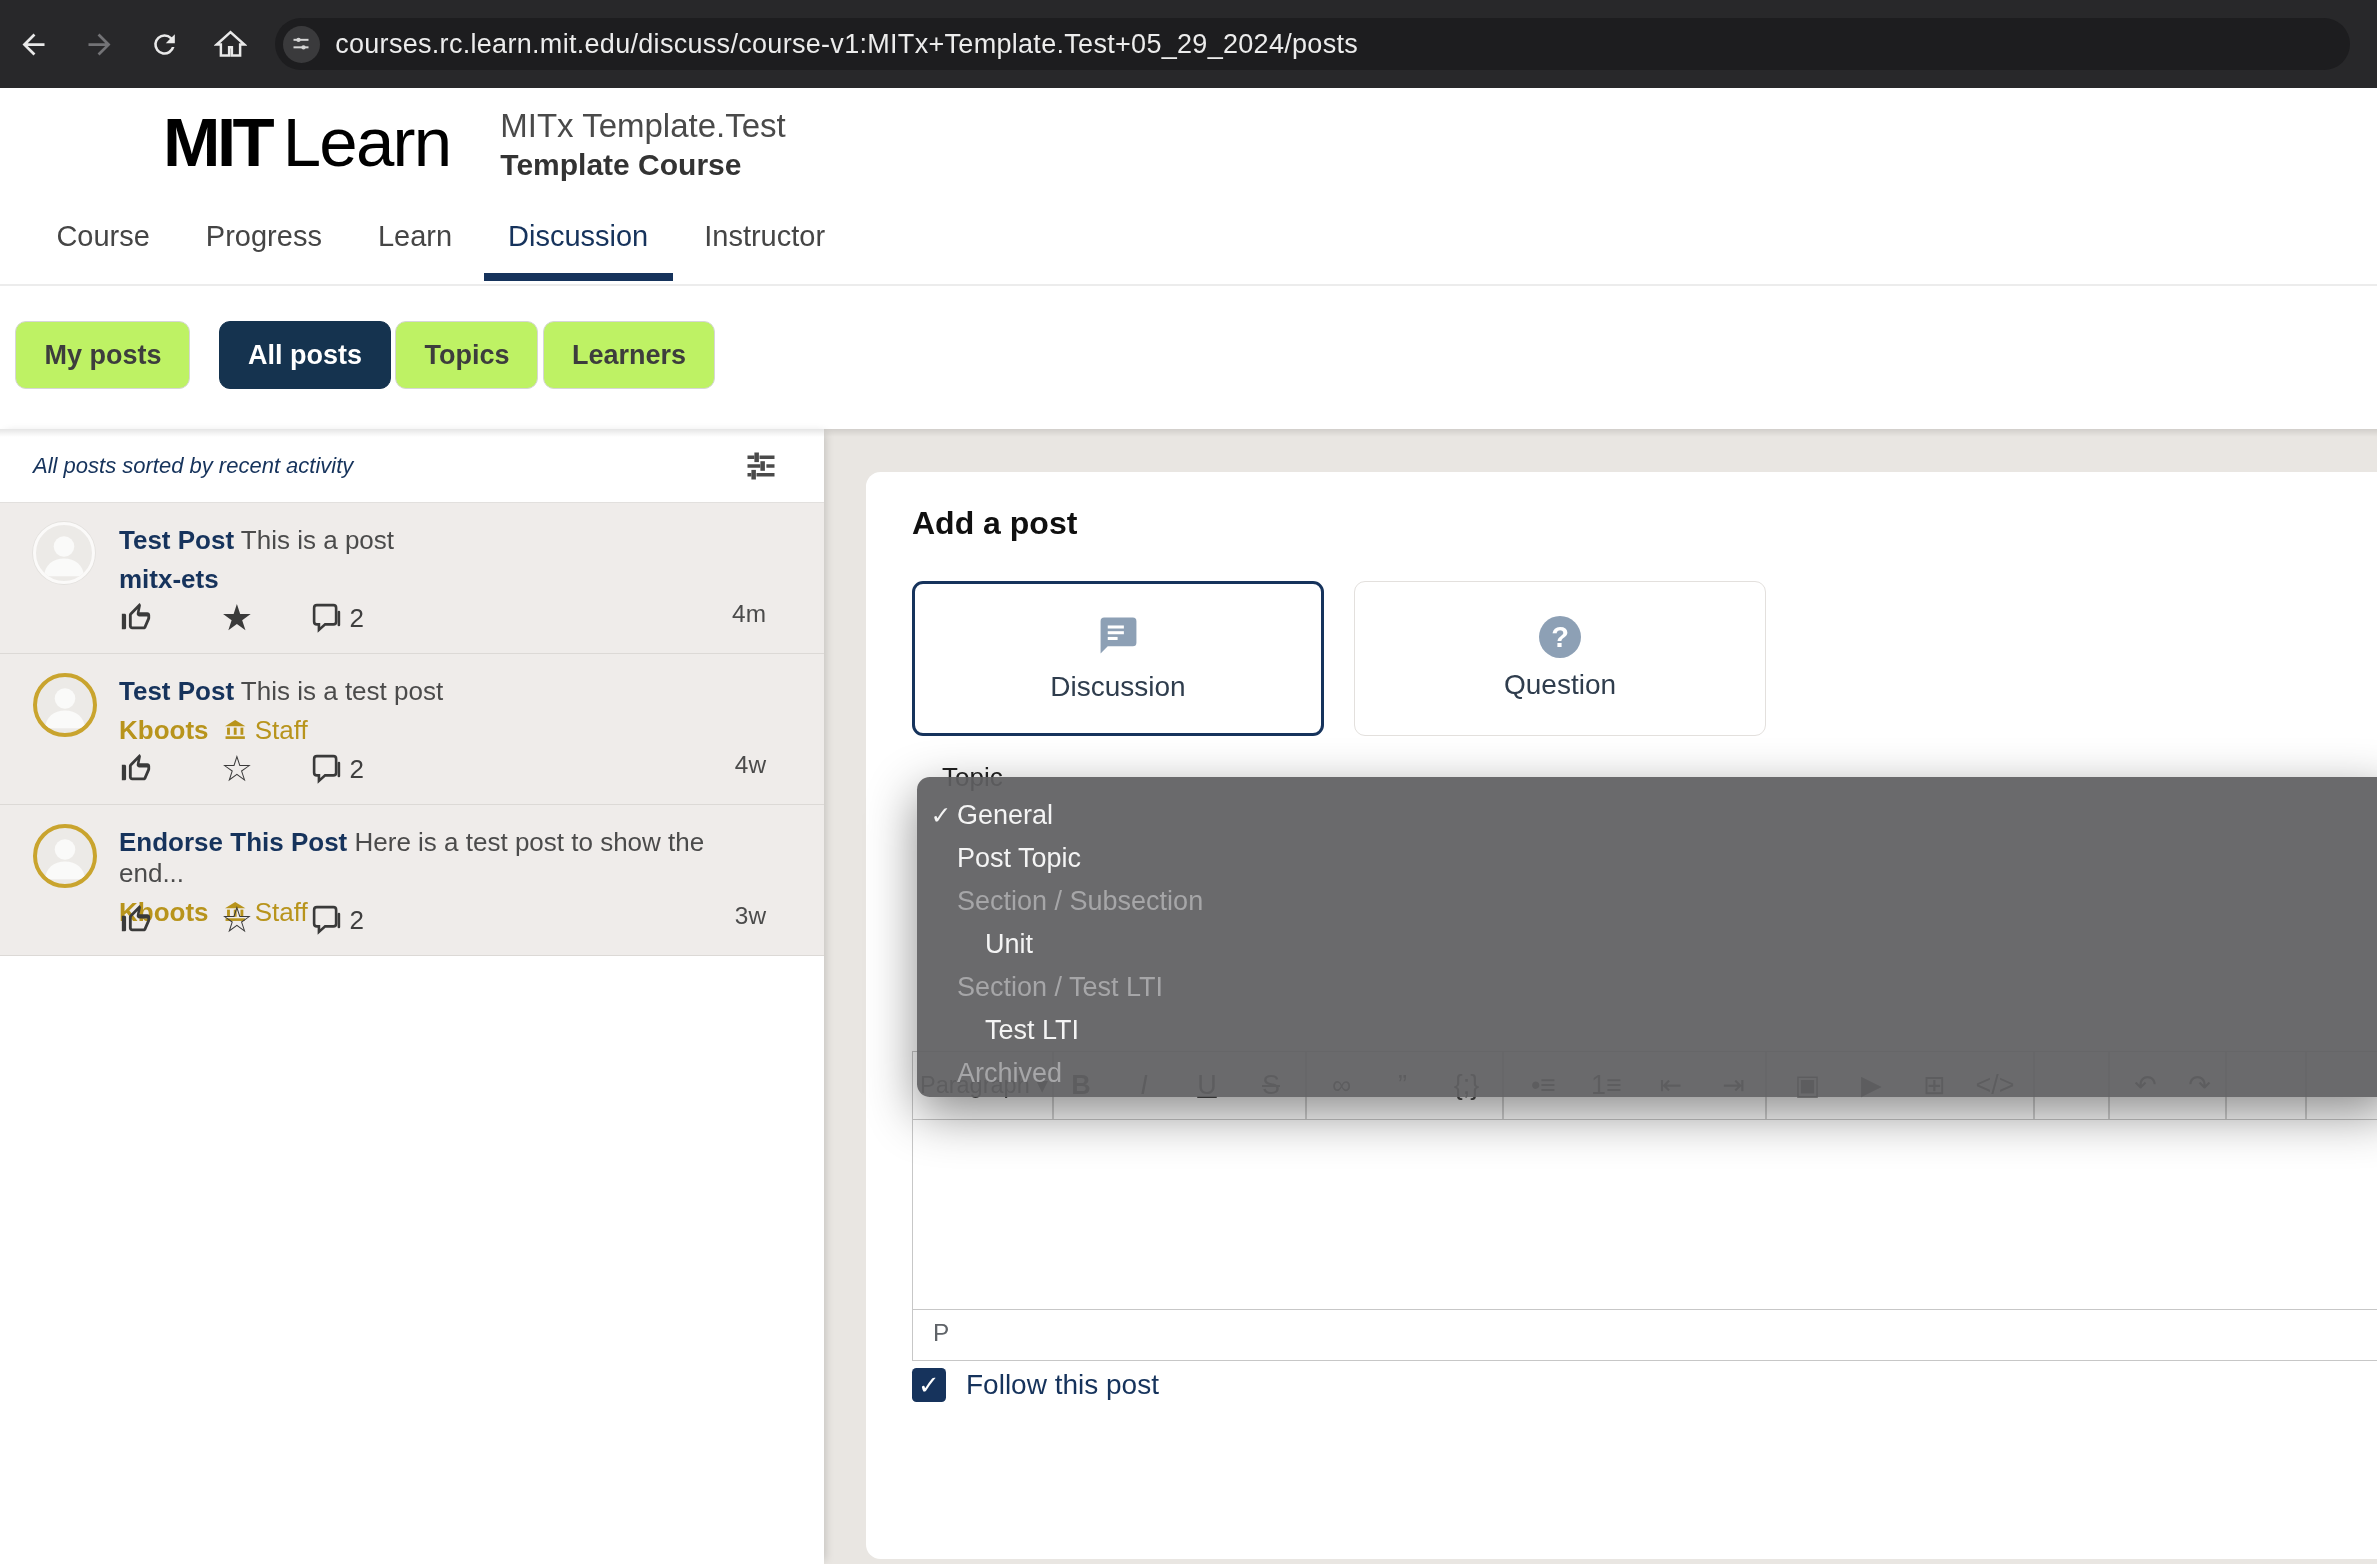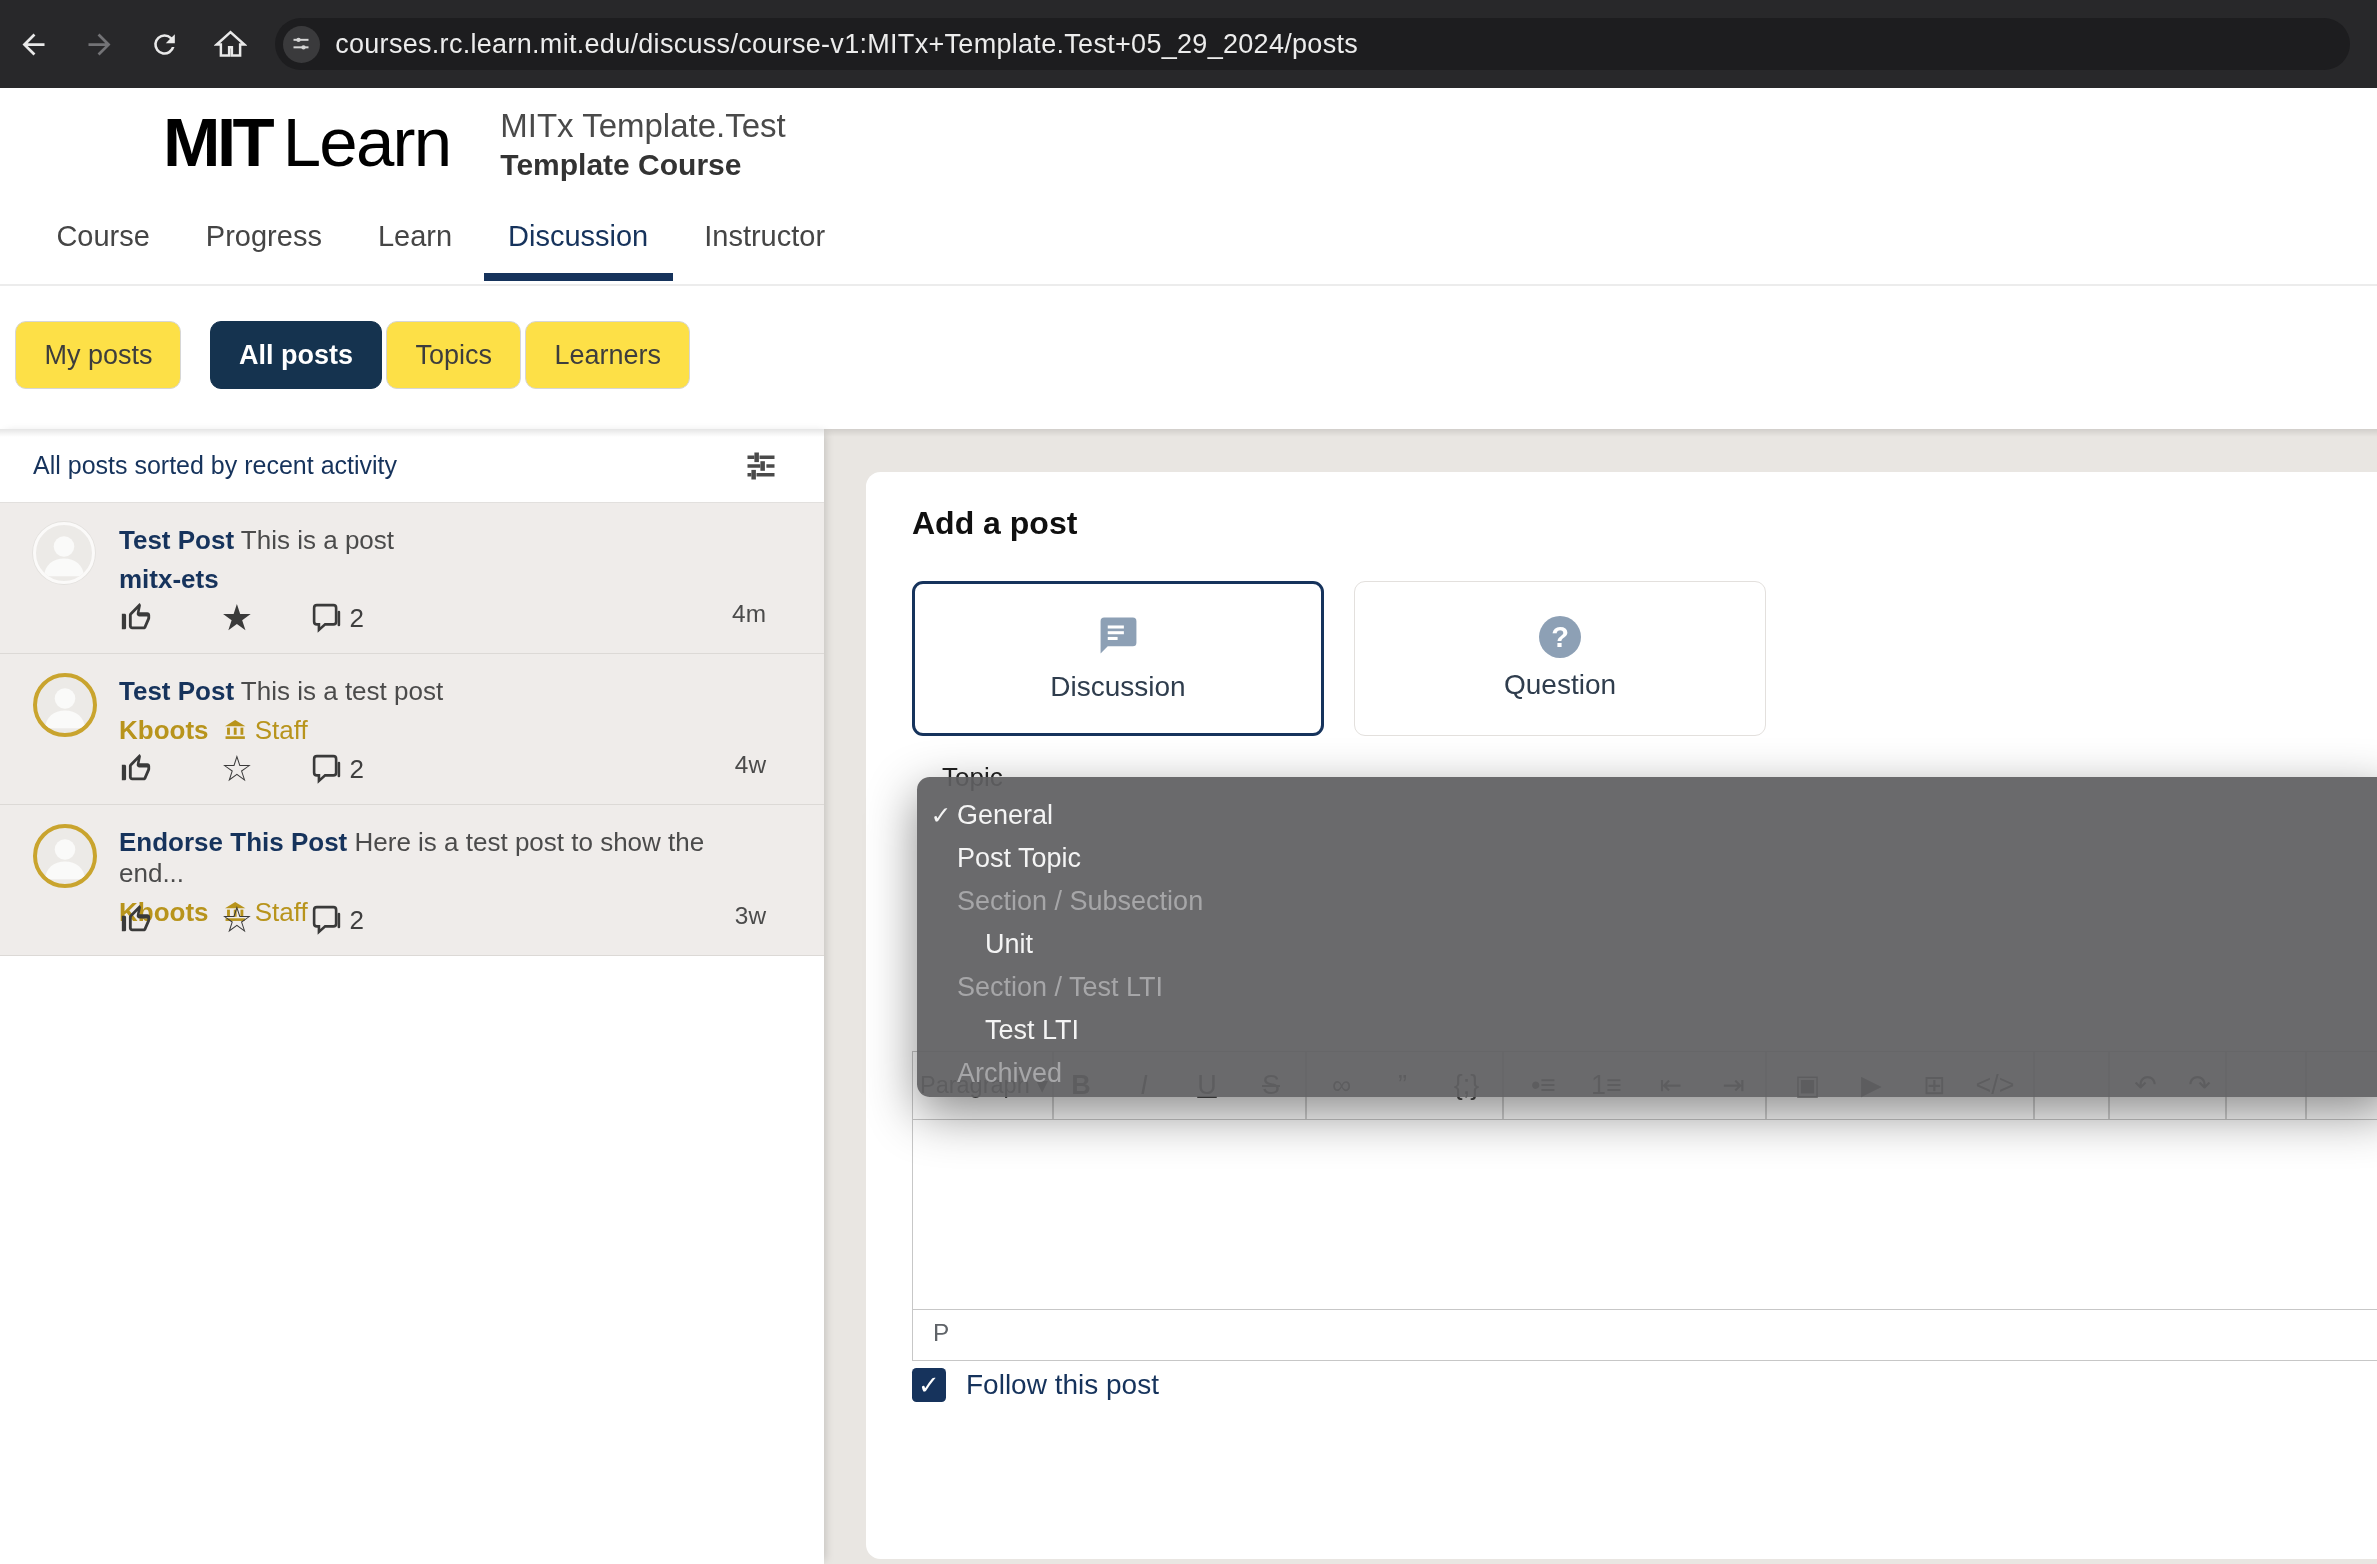--- a/index.html
+++ b/index.html
@@ -29,35 +29,35 @@
   .course-title{font-size:30px;font-weight:700;color:#333;line-height:1.25;}
 
   
   .tabs{position:absolute;left:32px;top:220px;display:flex;gap:7.2px;z-index:2;}
   .tab{padding:0 24.4px 20px;font-size:29px;color:#454545;cursor:pointer;}
   .tab.active{color:var(--navy);border-bottom:8.1px solid var(--navy);font-weight:400;}
   .tabs-underline{position:absolute;top:284px;left:0;right:0;height:1.8px;background:#ececec;}
 
   
   .pills{position:absolute;left:15.4px;top:321px;display:flex;gap:4.5px;z-index:2;}
-  .pill{height:68px;padding:0 28px;border:1.8px solid #d6d6d6;border-radius:11px;background:#fde047;
-    display:flex;align-items:center;font-size:27px;font-weight:400;color:#3d3d3d;box-sizing:border-box;}
+  .pill{height:68px;padding:0 28px;border:1.8px solid #d6d6d6;border-radius:11px;background:#bef264;
+    display:flex;align-items:center;font-size:27px;font-weight:700;color:#3d3d3d;box-sizing:border-box;}
   .pill.active{background:var(--pill-bg);border-color:var(--pill-bg);color:#fff;font-weight:700;margin-left:24px;}
 
   
   .content{position:absolute;top:429px;left:0;right:0;bottom:0;}
   .content::before{content:"";position:absolute;top:0;left:0;right:0;height:8.1px;z-index:6;
     background:linear-gradient(rgba(0,0,0,.10),rgba(0,0,0,0));pointer-events:none;}
   .right-bg{position:absolute;top:0;bottom:0;left:824px;right:0;background:var(--page-right-bg);}
   .left-panel{position:absolute;top:0;bottom:0;left:0;width:824px;background:#fff;
     box-shadow:3.6px 0 9px -2.7px rgba(0,0,0,.18);z-index:3;}
 
   .posts-header{height:74px;display:flex;align-items:center;padding:0 43px 0 33px;
     border-bottom:1.8px solid #e2e0de;box-sizing:border-box;}
-  .posts-header-title{flex:1;font-size:25px;color:var(--navy);}
+  .posts-header-title{flex:1;font-size:22px;color:var(--navy);font-style:italic;}
   .tune-btn{width:40px;height:40px;display:flex;align-items:center;justify-content:center;color:#4a4a4a;cursor:pointer;}
 
   .post-row{position:relative;height:150px;background:var(--list-bg);border-bottom:1.8px solid #dcd9d6;cursor:pointer;}
   .avatar{position:absolute;left:33px;top:19px;width:56px;height:56px;border-radius:50%;
     background:#eceae7;border:3.6px solid #fbfaf9;box-shadow:0 0 0 0.9px #e3e1de;overflow:hidden;}
   .avatar.staff{border:4.5px solid var(--gold-ring);box-shadow:none;}
   .avatar svg{display:block;width:100%;height:100%;}
   .post-lines{position:absolute;left:119px;top:22px;right:109px;}
   .post-title{font-size:26px;font-weight:700;color:var(--navy);text-align:center;}
   .post-preview{font-size:26px;color:#4b4b4b;}

